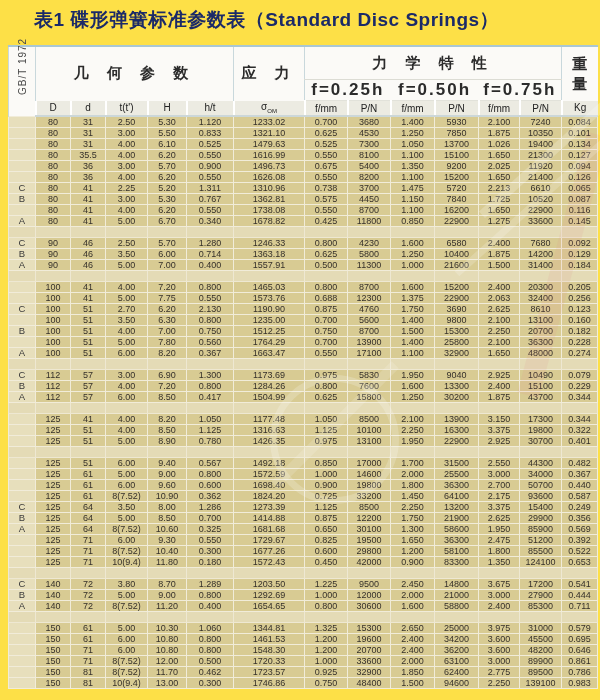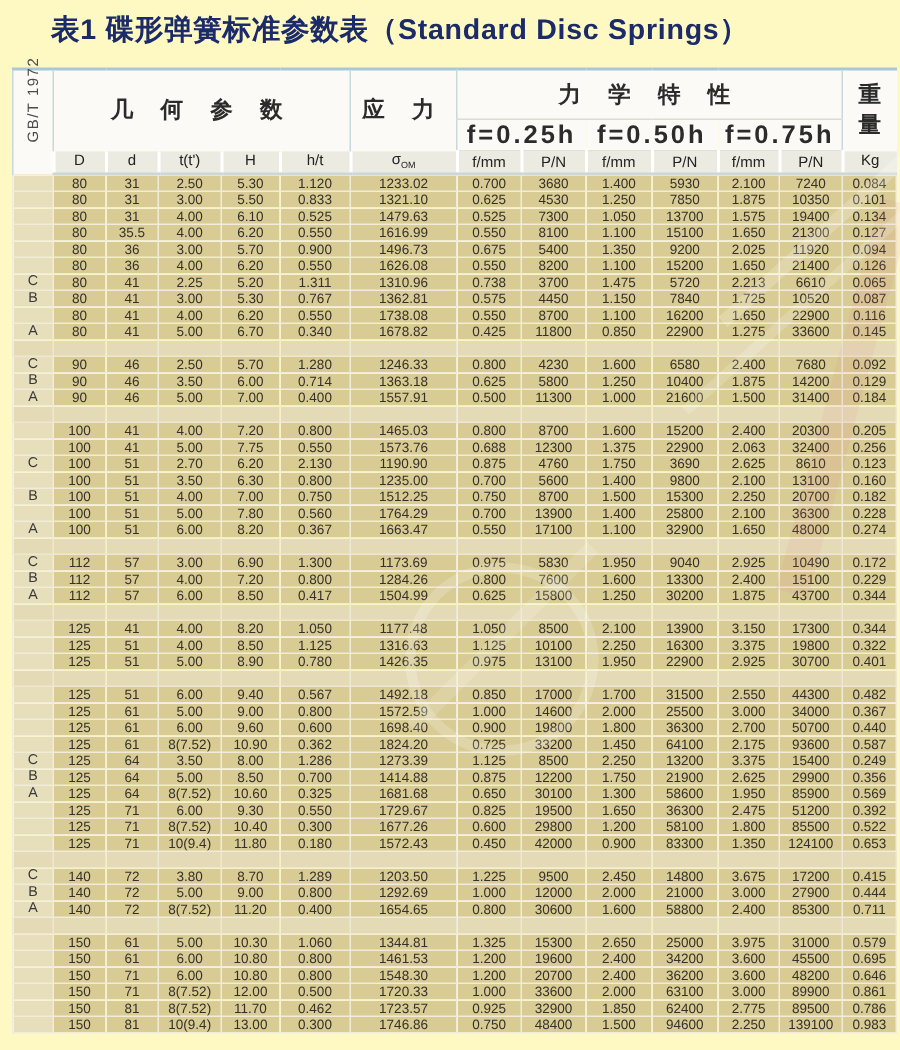--- a/index.html
+++ b/index.html
@@ -1,19 +1,19 @@
 <!DOCTYPE html>
 <html><head>
 <meta charset="utf-8">
 <style>
   html,body{margin:0;padding:0;}
   .page{
     position:relative;
     width:600px;height:700px;
-    background:#fef9c3;
+    background:#fde047;
     overflow:hidden;
     font-family:"Liberation Sans","DejaVu Sans",sans-serif;
   }
   .title{
     position:absolute;top:7px;left:34px;
     font-size:19px;font-weight:bold;
     color:#1b2a68;
     letter-spacing:0.5px;
     white-space:nowrap;
   }
@@ -205,21 +205,21 @@
             <td>80</td>
             <td>31</td>
             <td>4.00</td>
             <td>6.10</td>
             <td>0.525</td>
             <td>1479.63</td>
             <td>0.525</td>
             <td>7300</td>
             <td>1.050</td>
             <td>13700</td>
-            <td>1.575</td>
+            <td>1.026</td>
             <td>19400</td>
             <td>0.134</td>
           </tr>
           <tr>
             <td class="lbl"></td>
             <td>80</td>
             <td>35.5</td>
             <td>4.00</td>
             <td>6.20</td>
             <td>0.550</td>
@@ -543,21 +543,21 @@
             <td>3.00</td>
             <td>6.90</td>
             <td>1.300</td>
             <td>1173.69</td>
             <td>0.975</td>
             <td>5830</td>
             <td>1.950</td>
             <td>9040</td>
             <td>2.925</td>
             <td>10490</td>
-            <td>0.172</td>
+            <td>0.079</td>
           </tr>
           <tr>
             <td class="lbl">B</td>
             <td>112</td>
             <td>57</td>
             <td>4.00</td>
             <td>7.20</td>
             <td>0.800</td>
             <td>1284.26</td>
             <td>0.800</td>
@@ -847,21 +847,21 @@
             <td>3.80</td>
             <td>8.70</td>
             <td>1.289</td>
             <td>1203.50</td>
             <td>1.225</td>
             <td>9500</td>
             <td>2.450</td>
             <td>14800</td>
             <td>3.675</td>
             <td>17200</td>
-            <td>0.415</td>
+            <td>0.541</td>
           </tr>
           <tr>
             <td class="lbl">B</td>
             <td>140</td>
             <td>72</td>
             <td>5.00</td>
             <td>9.00</td>
             <td>0.800</td>
             <td>1292.69</td>
             <td>1.000</td>

